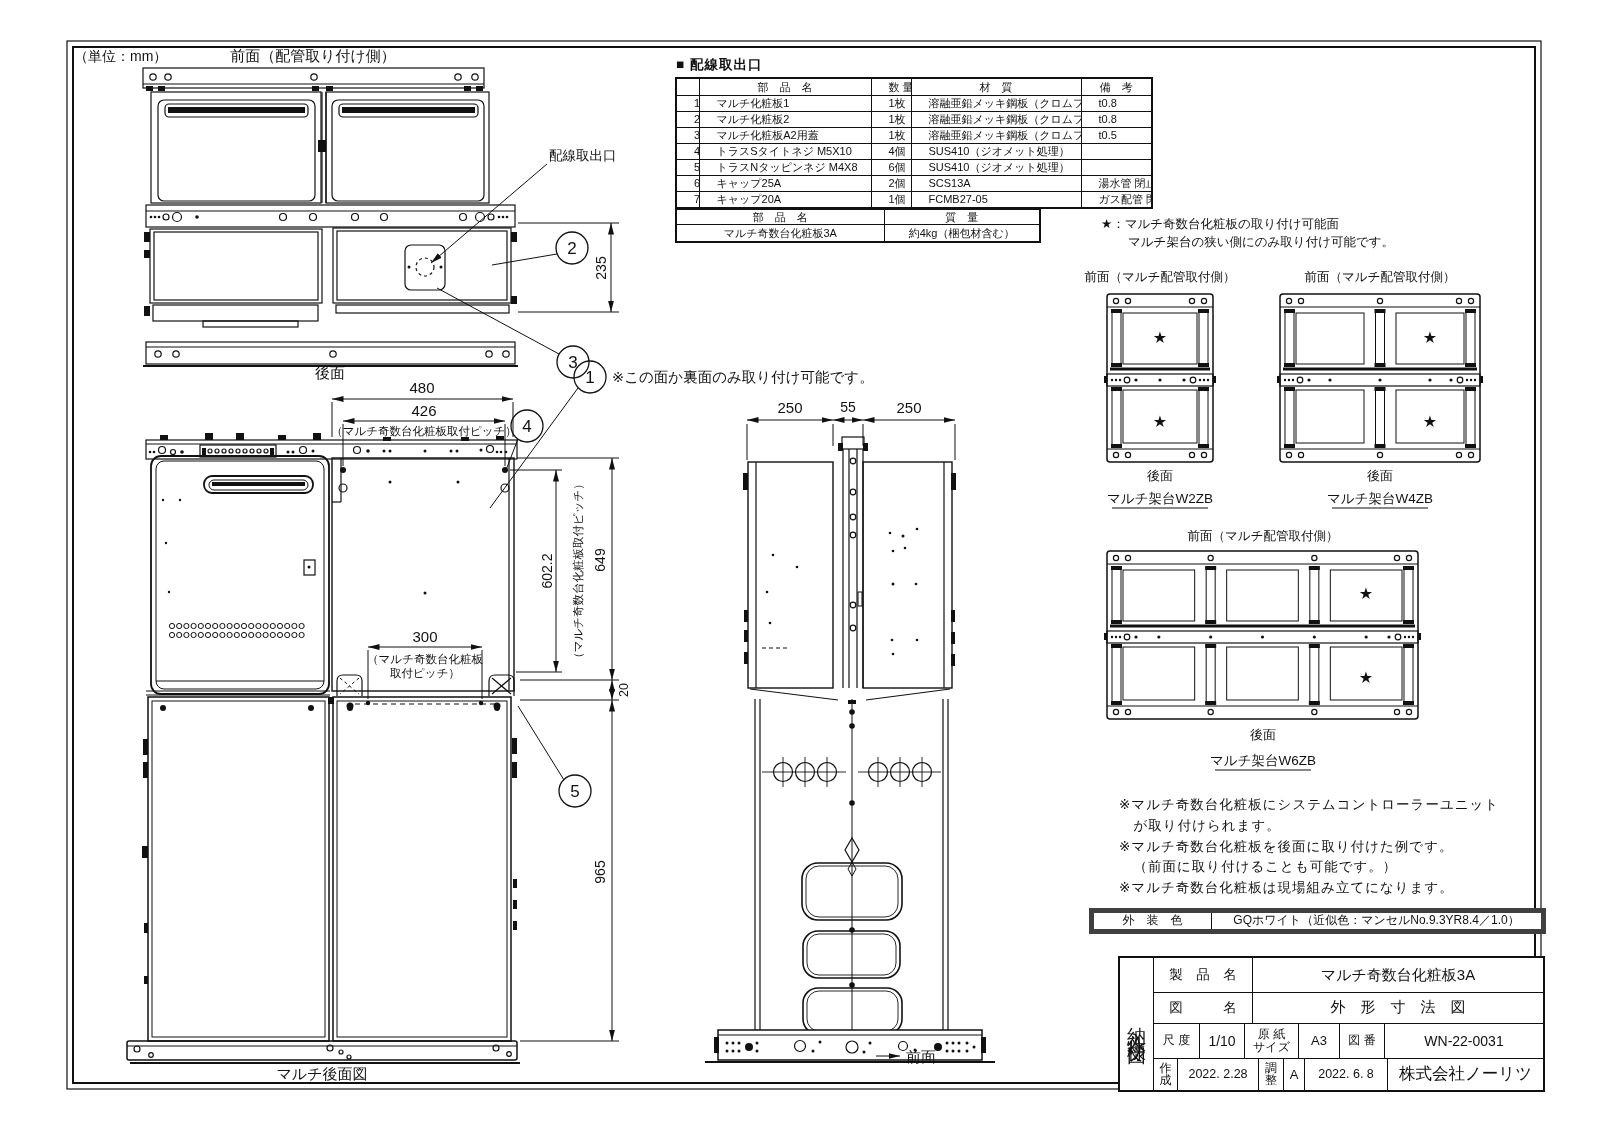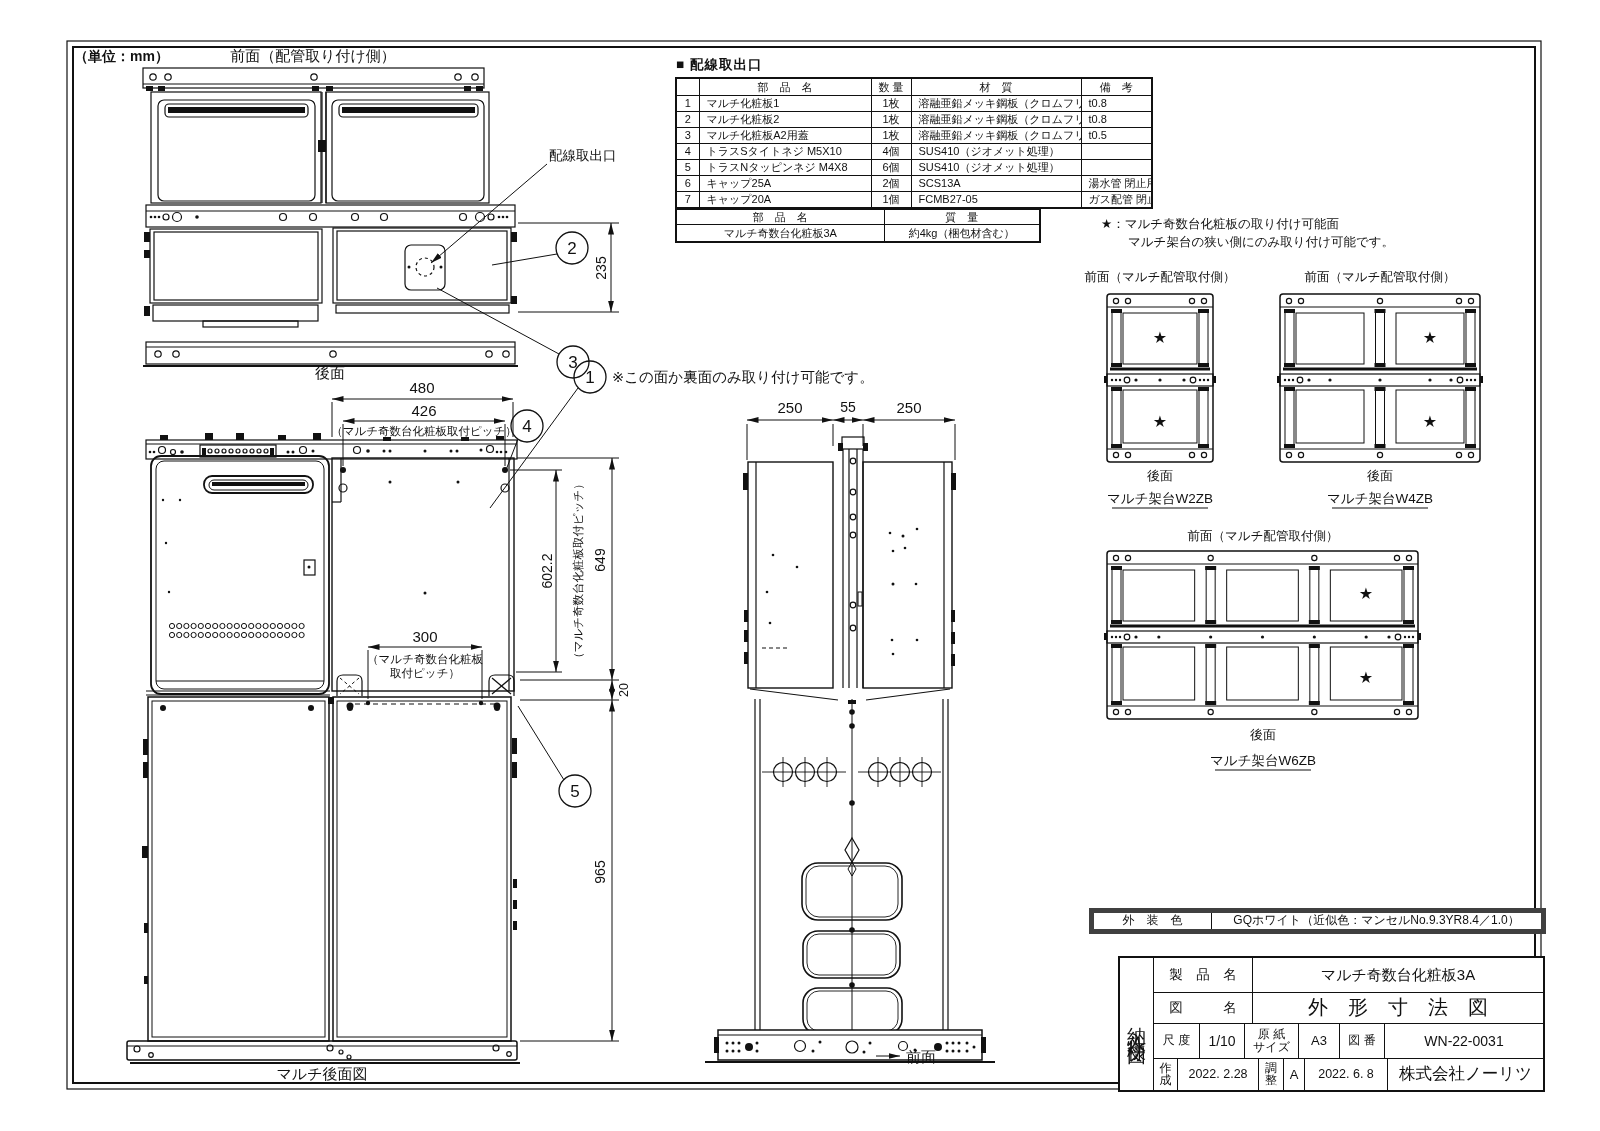--- a/index.html
+++ b/index.html
@@ -3,21 +3,21 @@
 <meta charset="utf-8">
 <style>
   html,body{margin:0;padding:0;background:#e8e8e8;}
   #sheet{position:relative;width:1600px;height:1131px;background:#fff;overflow:hidden;
          font-family:"Liberation Sans","DejaVu Sans",sans-serif;color:#111;}
   svg text{font-family:"Liberation Sans","DejaVu Sans",sans-serif;fill:#111;}
   .abs{position:absolute;}
   
   .dtable{border-collapse:collapse;table-layout:fixed;background:#fff;}
   .dtable td,.dtable th{border:1px solid #111;font-size:11px;font-weight:normal;
-     padding:0 7px;white-space:nowrap;overflow:hidden;line-height:1.1;}
+     padding:0 17px;white-space:nowrap;overflow:hidden;line-height:1.1;}
   .dtable th{text-align:center;}
   #parts-table{border:2px solid #111;}
   #parts-table td{height:15px;}
   #parts-table th{height:16px;}
   .c{text-align:center;}
   #mass-table{border:2px solid #111;}
   #mass-table td{height:16px;text-align:center;}
   #mass-table th{height:14px;}
   #color-table{border:5px solid #404040;}
   #color-table td{height:16px;text-align:center;font-size:12px;}
@@ -30,21 +30,21 @@
   #tb-left{width:33px;border-right:1.5px solid #111;display:flex;align-items:center;justify-content:center;}
   #tb-left span{writing-mode:vertical-rl;font-size:19px;letter-spacing:5px;}
   #tb-main{flex:1;display:flex;flex-direction:column;}
   .tb-row{display:flex;border-bottom:1.5px solid #111;}
   .tb-row:last-child{border-bottom:none;}
   .tb-cell{display:flex;align-items:center;justify-content:center;border-right:1.5px solid #111;
      white-space:nowrap;overflow:hidden;}
   .tb-cell:last-child{border-right:none;}
   .stack{flex-direction:column;font-size:12px;line-height:1.05;}
   #sec-title{font-size:13.5px;font-weight:600;letter-spacing:1px;}
-  #unit-note{font-size:14px;font-weight:700;}
+  #unit-note{font-size:14px;font-weight:400;}
 </style>
 </head>
 <body>
 
 <div id="sheet">
 
 <svg width="1600" height="1131" viewBox="0 0 1600 1131" class="abs" style="left:0;top:0">
   <defs>
     <marker id="mE" refX="11.5" refY="4" markerWidth="12" markerHeight="8" orient="auto">
       <path d="M0,1 L11.5,4 L0,7 Z" fill="#111"></path>
@@ -794,20 +794,27 @@
       <td>約4kg（梱包材含む）</td>
     </tr>
   </tbody>
     </table>
 
   <div id="star-note" class="abs" style="left:1101px;top:215px">
     <div>★：マルチ奇数台化粧板の取り付け可能面</div>
     <div class="in">マルチ架台の狭い側にのみ取り付け可能です。</div>
   </div>
 
+  <div id="notes" class="abs" style="left:1119px;top:795px">
+    <div>※マルチ奇数台化粧板にシステムコントローラーユニット</div>
+    <div>　が取り付けられます。</div>
+    <div>※マルチ奇数台化粧板を後面に取り付けた例です。</div>
+    <div>　（前面に取り付けることも可能です。）</div>
+    <div>※マルチ奇数台化粧板は現場組み立てになります。</div>
+  </div>
 
   <table id="color-table" class="dtable abs" style="left:1089px;top:908px;width:452px">
     <colgroup>
         <col style="width:120px">
         <col style="width:332px">
       </colgroup>
     <tbody>
         <tr>
       <td>外　装　色</td>
       <td>GQホワイト（近似色：マンセルNo.9.3YR8.4／1.0）</td>
@@ -819,21 +826,21 @@
     <div id="tb-left">
       <span>納入仕様図</span>
     </div>
     <div id="tb-main">
       <div class="tb-row" style="height:35px">
         <div class="tb-cell" style="width:98px;font-size:13.5px">製　品　名</div>
         <div class="tb-cell" style="flex:1;font-size:15px">マルチ奇数台化粧板3A</div>
       </div>
       <div class="tb-row" style="height:30px">
         <div class="tb-cell" style="width:98px;font-size:13.5px">図　　　名</div>
-        <div class="tb-cell" style="flex:1;font-size:20px">外　形　寸　法　図</div>
+        <div class="tb-cell" style="flex:1;font-size:15px">外　形　寸　法　図</div>
       </div>
       <div class="tb-row" style="height:35px">
         <div class="tb-cell" style="width:45px;font-size:12px">尺 度</div>
         <div class="tb-cell" style="width:44px;font-size:14px">1/10</div>
         <div class="tb-cell stack" style="width:53px">
           <span>原 紙</span>
           <span>サイズ</span>
         </div>
         <div class="tb-cell" style="width:40px;font-size:13px">A3</div>
         <div class="tb-cell" style="width:44px;font-size:12px">図 番</div>

